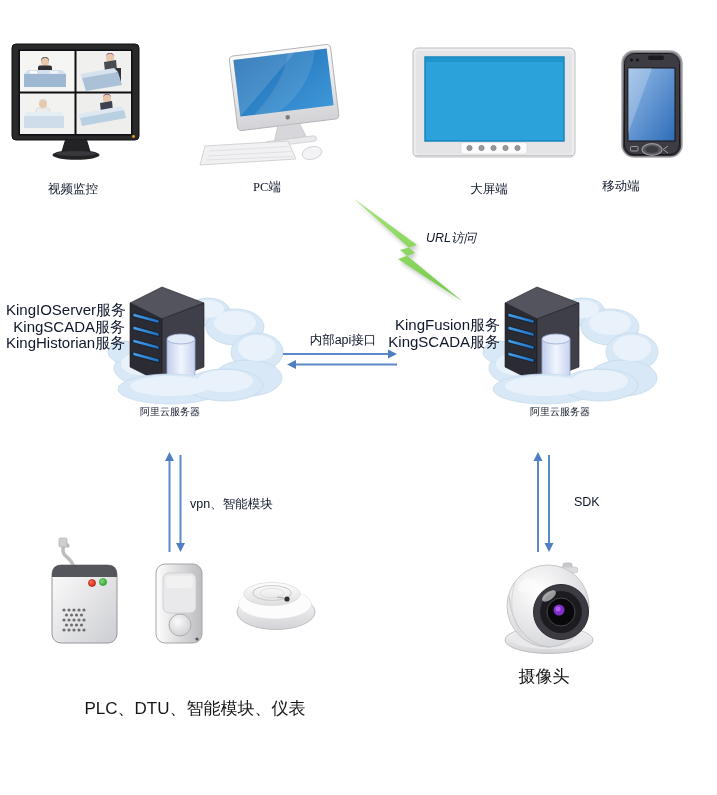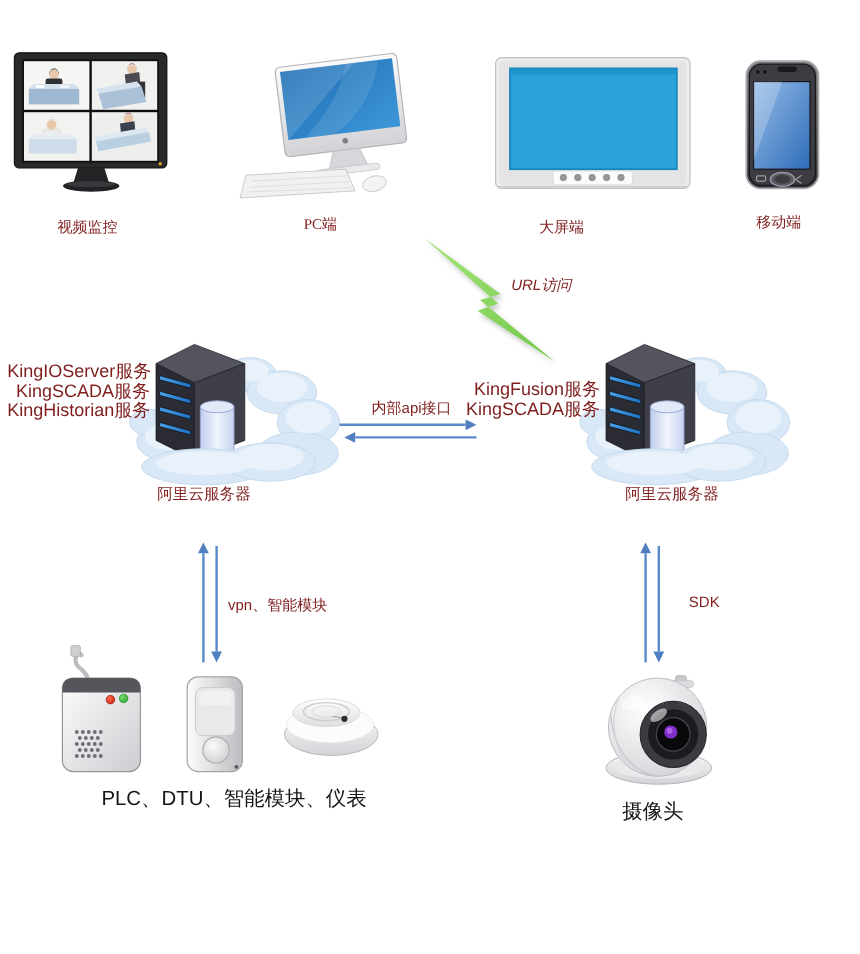--- a/index.html
+++ b/index.html
@@ -1,25 +1,25 @@
 <!DOCTYPE html>
 <html><head>
 <meta charset="utf-8">
 <style>
   html,body{margin:0;padding:0;background:#ffffff;}
   #stage{
     position:relative;width:717px;height:795px;background:#ffffff;overflow:hidden;
     font-family:"Liberation Sans","DejaVu Sans",sans-serif;color:#3a3a3a;
   }
   #scene{position:absolute;left:0;top:0;}
-  .lbl{position:absolute;font-size:12.5px;line-height:15px;color:#7f1d1d;white-space:nowrap;}
+  .lbl{position:absolute;font-size:12.5px;line-height:15px;color:#0f172a;white-space:nowrap;}
   .lbl.center{text-align:center;}
   .lbl.right{text-align:right;}
   .svc{line-height:16.5px;font-size:15px;}
-  .server-name{font-size:13px;}
+  .server-name{font-size:10px;}
   .big{font-size:17px;color:#151515;line-height:20px;}
 </style>
 </head>
 <body>
 
 <div id="stage">
 
 <svg id="scene" width="717" height="795" viewBox="0 0 717 795">
   <defs>
     <linearGradient id="gMetal" x1="0" y1="0" x2="0" y2="1">
@@ -337,22 +337,22 @@
     <circle cx="561" cy="612" r="14" fill="#09090b" stroke="#45454c"></circle>
     <circle cx="559" cy="610" r="5.5" fill="#8030c8"></circle>
     <circle cx="558" cy="609" r="2.5" fill="#b060e8"></circle>
     <ellipse cx="549" cy="596" rx="8" ry="4" fill="#ffffff" opacity="0.55" transform="rotate(-35 549 596)"></ellipse>
     <ellipse cx="527" cy="585" rx="10" ry="6" fill="#ffffff" opacity="0.45" transform="rotate(-25 527 585)"></ellipse>
   </g>
 </svg>
 
 <div class="lbl center" style="left:33px;top:182px;width:80px;">视频监控</div>
 <div class="lbl center" style="left:227px;top:180px;width:80px;font-family:Liberation Serif, serif;">PC端</div>
-<div class="lbl center" style="left:428px;top:182px;width:80px;">大屏端</div>
-<div class="lbl center" style="left:609px;top:179px;width:80px;font-family:Liberation Mono, monospace;">移动端</div>
+<div class="lbl center" style="left:449px;top:182px;width:80px;">大屏端</div>
+<div class="lbl center" style="left:581px;top:179px;width:80px;">移动端</div>
 
 <div class="lbl" style="left:426px;top:231px;font-style:italic;">URL访问</div>
 
 <div class="lbl right" style="left:6px;top:302px;width:119px;">
   <div class="svc">KingIOServer服务</div>
   <div class="svc">KingSCADA服务</div>
   <div class="svc">KingHistorian服务</div>
 </div>
 
 <div class="lbl right" style="left:380px;top:317px;width:120px;">
@@ -361,16 +361,16 @@
 </div>
 
 <div class="lbl center server-name" style="left:110px;top:404px;width:120px;">阿里云服务器</div>
 <div class="lbl center server-name" style="left:500px;top:404px;width:120px;">阿里云服务器</div>
 
 <div class="lbl center" style="left:288px;top:333px;width:110px;">内部api接口</div>
 
 <div class="lbl" style="left:190px;top:497px;">vpn、智能模块</div>
 <div class="lbl" style="left:574px;top:495px;">SDK</div>
 
-<div class="lbl center big" style="left:45px;top:656px;width:300px;text-align:center;">PLC、DTU、智能模块、仪表</div>
+<div class="lbl center big" style="left:45px;top:699px;width:300px;text-align:center;">PLC、DTU、智能模块、仪表</div>
 <div class="lbl center big" style="left:484px;top:667px;width:120px;">摄像头</div>
 
 </div>
 
 </body></html>

